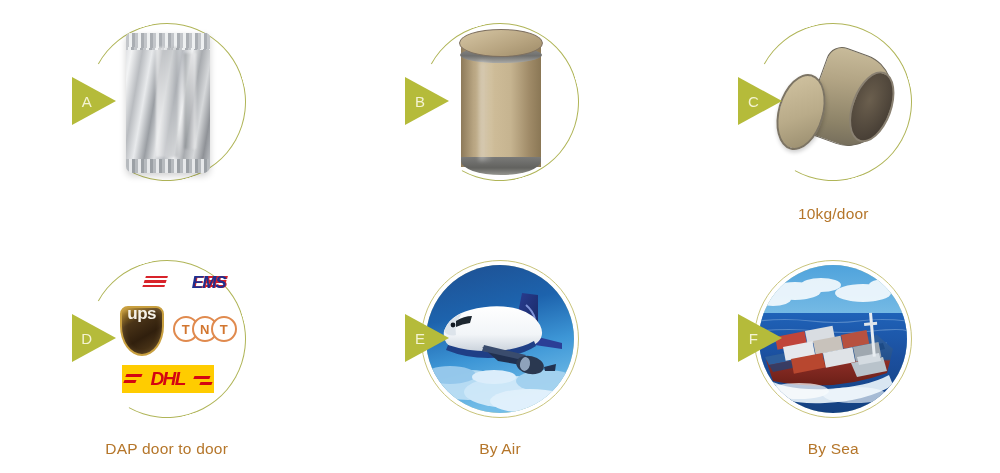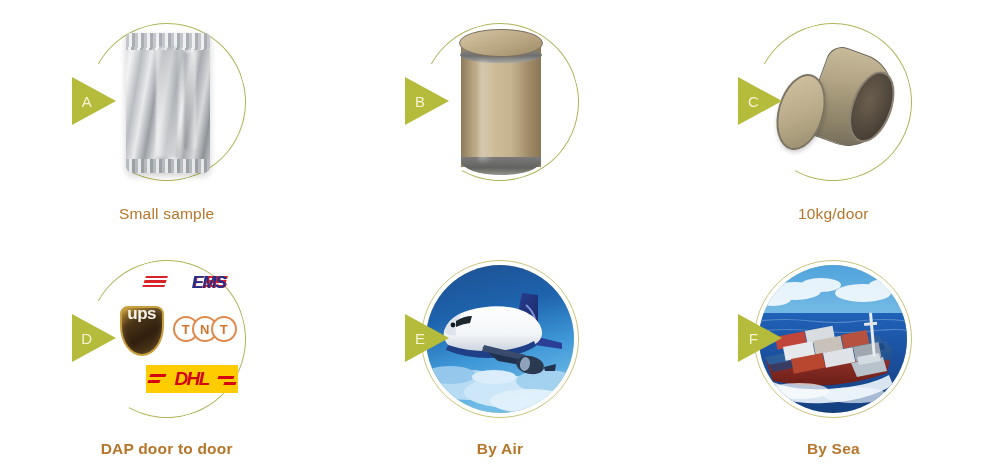--- a/index.html
+++ b/index.html
@@ -98,21 +98,21 @@
     left: 0;
     right: 0;
     top: 205px;
     text-align: center;
     color: #b5762a;
     font-size: 15.5px;
     letter-spacing: .2px;
     font-family: "Liberation Sans", sans-serif;
     white-space: nowrap;
   }
-  .panel.r2 .caption { top: 203px; font-weight: bold; }
+  .panel.r2 .caption { top: 203px; }
 
   
   .pouch {
     position: absolute;
     left: 54px;
     top: 18px;
     width: 84px;
     height: 140px;
     border-radius: 5px 5px 7px 7px;
     background:
@@ -323,21 +323,20 @@
   .tnt-c.c2 { left: 19px; }
   .tnt-c.c3 { left: 38px; }
   .logo-dhl {
     position: absolute;
     left: 34px; top: 105px;
     width: 92px; height: 28px;
     background: #ffcc00;
     display: flex;
     align-items: center;
     justify-content: center;
-    margin-left: 24px;
   }
   .dhl-text {
     font-size: 19px;
     font-weight: bold;
     font-style: italic;
     color: #d40511;
     letter-spacing: -1.5px;
     font-family: "Liberation Sans", sans-serif;
   }
   .dhl-streak {
@@ -380,21 +379,20 @@
         <div class="pouch-fold2" data-name="pouch-fold-shadow"></div>
       </div>
 
       <div class="arrow" data-name="badge-arrow-a">
         <svg width="48" height="56" viewBox="0 0 48 56" aria-hidden="true">
           <polygon points="2,4 46,28 2,52" fill="#b5bb3a"></polygon>
         </svg>
         <div class="letter" data-name="badge-letter-a">A</div>
       </div>
     </div>
-    <div class="caption" data-name="option-a-caption">Small sample</div>
   </div>
 
   <div class="panel r1" data-name="option-panel-b">
     <div class="stage" data-name="option-b-stage">
       <div class="ring gapped" data-name="ring-outline-b"></div>
 
       <div class="drum" data-name="fiber-drum-upright-icon">
         <div class="drum-body" data-name="drum-body"></div>
         <div class="drum-rim-bot" data-name="drum-bottom-rim"></div>
         <div class="drum-rim-top" data-name="drum-top-rim"></div>

